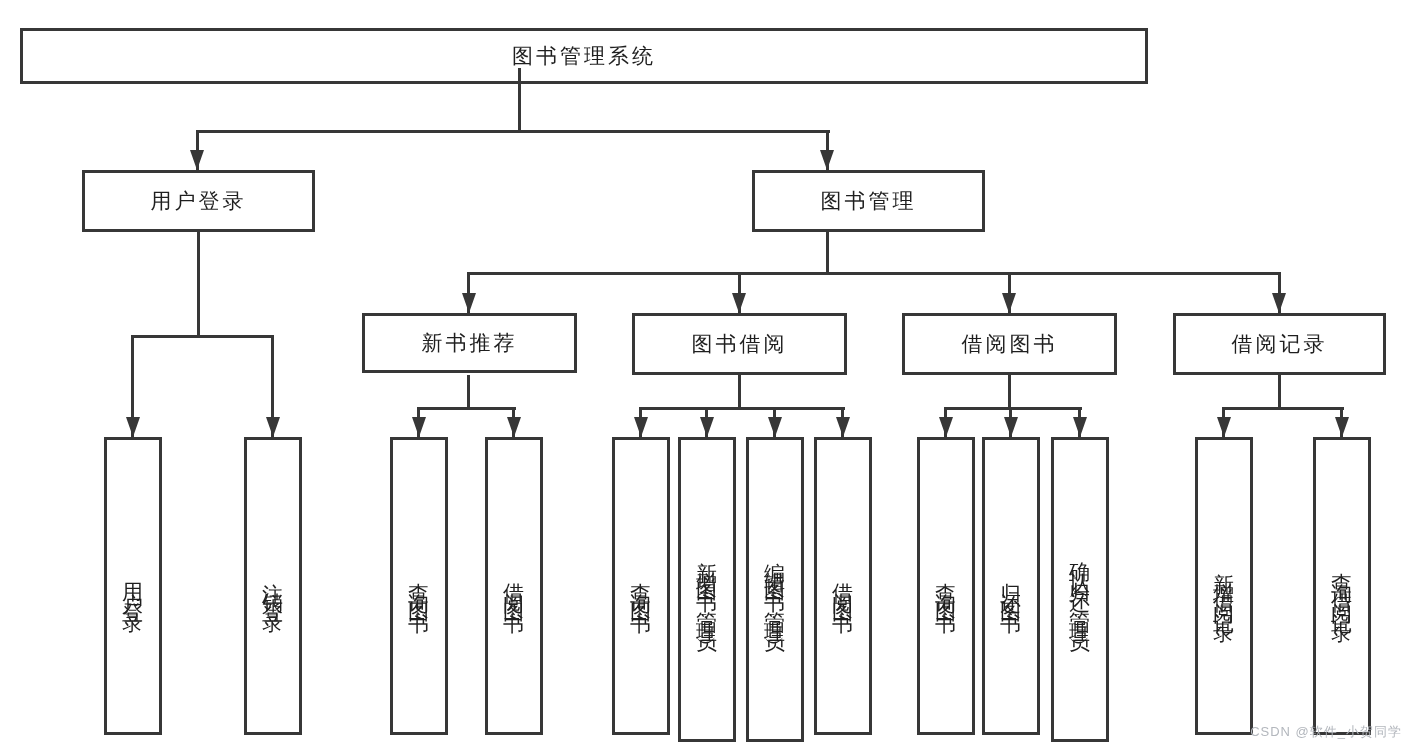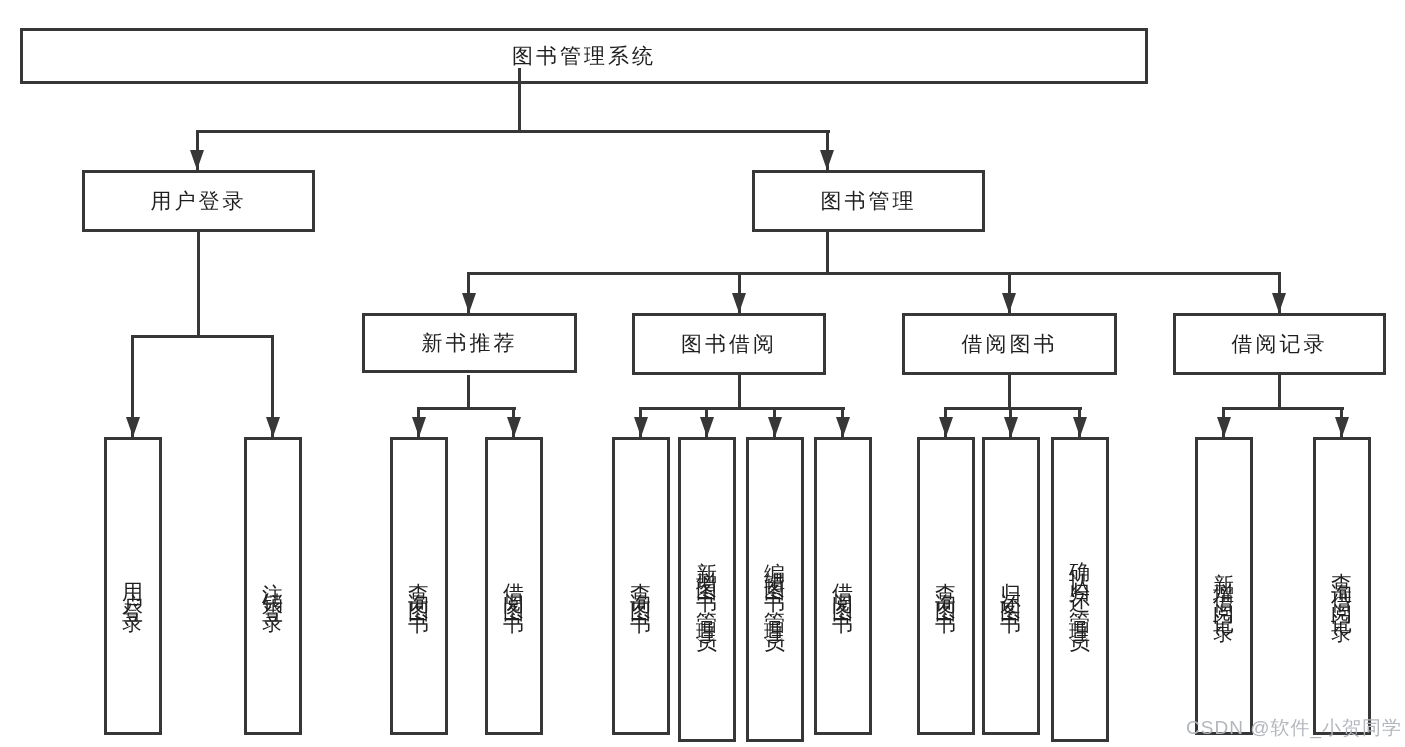--- a/index.html
+++ b/index.html
@@ -34,21 +34,21 @@
   .arrow{
     position:absolute;width:0;height:0;
     border-left:7px solid transparent;
     border-right:7px solid transparent;
     border-top:20px solid var(--line);
   }
   .watermark{
     position:absolute;
     right:3px;
     bottom:6px;
-    font-size:19px;
+    font-size:13px;
     letter-spacing:1px;
     color:var(--wm);
     z-index:5;
   }
 </style>
 </head>
 <body>
 
 <div id="stage">
 
@@ -59,21 +59,21 @@
   <div class="box" style="left:82px;top:170px;width:233px;height:62px;">
     <span class="h-label">用户登录</span>
   </div>
   <div class="box" style="left:712px;top:170px;width:233px;height:62px;margin-left:40px;">
     <span class="h-label">图书管理</span>
   </div>
 
   <div class="box" style="left:362px;top:313px;width:215px;height:60px;">
     <span class="h-label">新书推荐</span>
   </div>
-  <div class="box" style="left:632px;top:313px;width:194px;height:62px;font-family:Liberation Serif, serif;">
+  <div class="box" style="left:632px;top:313px;width:215px;height:62px;font-family:Liberation Serif, serif;">
     <span class="h-label">图书借阅</span>
   </div>
   <div class="box" style="left:902px;top:313px;width:215px;height:62px;">
     <span class="h-label">借阅图书</span>
   </div>
   <div class="box" style="left:1173px;top:313px;width:213px;height:62px;">
     <span class="h-label">借阅记录</span>
   </div>
 
   <div class="box" style="left:104px;top:437px;width:58px;height:298px;">

